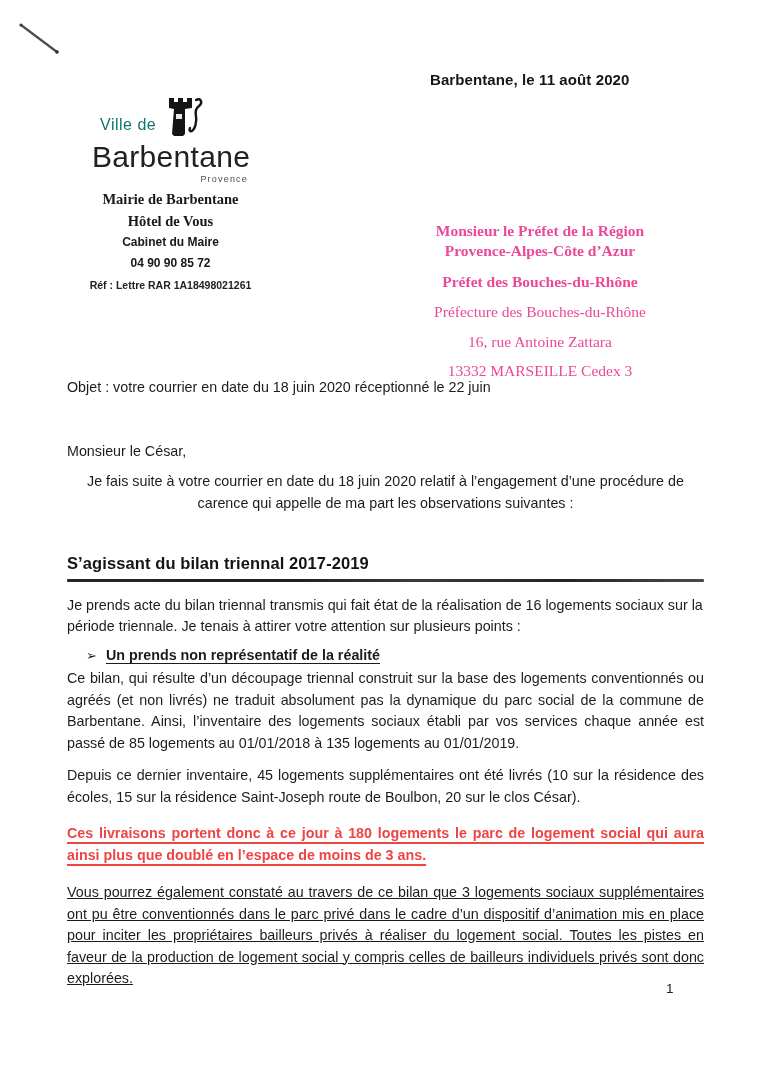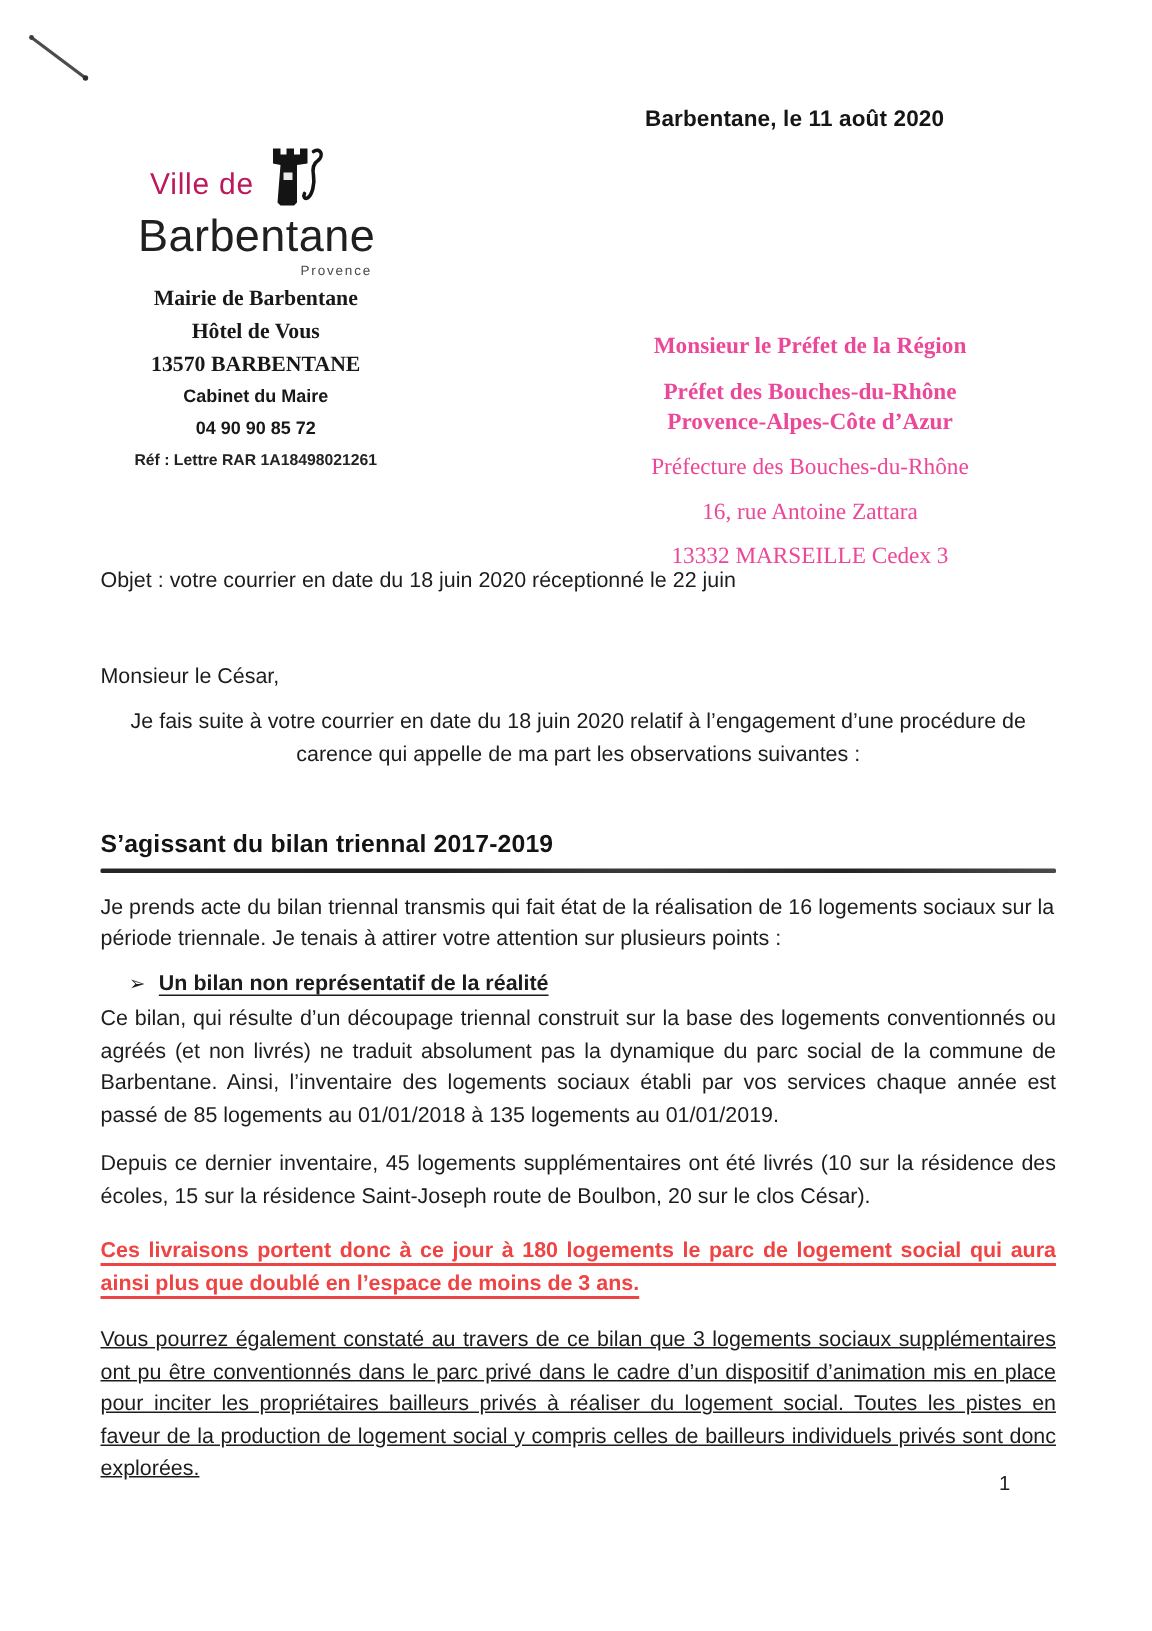--- a/index.html
+++ b/index.html
@@ -25,23 +25,23 @@
     font-size: 15px;
     font-weight: 600;
     letter-spacing: 0.1px;
     color: #161616;
   }
 
   
   .logo { position: absolute; left: 92px; top: 96px; width: 160px; }
   .logo-top { display: flex; align-items: flex-end; }
   .logo-villede {
-    font-size: 20px;
+    font-size: 16px;
     font-weight: 300;
-    color: #be185d;
+    color: #0f766e;
     letter-spacing: 0.5px;
     margin: 16px 8px 6px 8px;
   }
   .logo-icon { display: block; }
   .logo-name {
     font-size: 30px;
     font-weight: 300;
     letter-spacing: 0.3px;
     color: #202020;
     line-height: 1.02;
@@ -186,47 +186,46 @@
         <path d="M32 4 c5 -3 7 3 3 6 c-3 2 -4 5 -3 10 c1 6 -1 13 -4 15 c-2 1 -3 -1 -2 -3" fill="none" stroke="#141414" stroke-width="2.4" stroke-linecap="round"></path>
       </svg>
     </div>
     <div class="logo-name">Barbentane</div>
     <div class="logo-provence">Provence</div>
   </div>
 
   <div class="sender">
     <div class="sender-serif">Mairie de Barbentane</div>
     <div class="sender-serif">Hôtel de Vous</div>
-    <div class="sender-serif">13570 BARBENTANE</div>
     <div class="sender-sans">Cabinet du Maire</div>
     <div class="sender-sans">04 90 90 85 72</div>
     <div class="sender-ref">Réf : Lettre RAR 1A18498021261</div>
   </div>
 
   <div class="recipient">
     <div class="r bold r1">Monsieur le Préfet de la Région</div>
+    <div class="r bold r2">Provence-Alpes-Côte d’Azur</div>
     <div class="r bold r3">Préfet des Bouches-du-Rhône</div>
-    <div class="r bold r2">Provence-Alpes-Côte d’Azur</div>
     <div class="r r4">Préfecture des Bouches-du-Rhône</div>
     <div class="r r5">16, rue Antoine Zattara</div>
     <div class="r r6">13332 MARSEILLE Cedex 3</div>
   </div>
 
   <div class="body-col">
     <p class="objet">Objet : votre courrier en date du 18 juin 2020 réceptionné le 22 juin</p>
     <p class="salutation">Monsieur le César,</p>
     <p class="intro">Je fais suite à votre courrier en date du 18 juin 2020 relatif à l’engagement d’une procédure de carence qui appelle de ma part les observations suivantes :</p>
 
     <p class="section-title">S’agissant du bilan triennal 2017-2019</p>
     <div class="section-rule"></div>
 
     <p class="p1">Je prends acte du bilan triennal transmis qui fait état de la réalisation de 16 logements sociaux sur la période triennale. Je tenais à attirer votre attention sur plusieurs points :</p>
 
     <p class="bullet-line">
-      <span class="bullet-marker">➢</span><span class="bullet-title">Un bilan non représentatif de la réalité</span>
+      <span class="bullet-marker">➢</span><span class="bullet-title">Un prends non représentatif de la réalité</span>
     </p>
 
     <p class="p2">Ce bilan, qui résulte d’un découpage triennal construit sur la base des logements conventionnés ou agréés (et non livrés) ne traduit absolument pas la dynamique du parc social de la commune de Barbentane.  Ainsi, l’inventaire des logements sociaux établi par vos services chaque année est passé de 85 logements au 01/01/2018 à 135 logements au 01/01/2019.</p>
     <p class="p3">Depuis ce dernier inventaire, 45 logements supplémentaires ont été livrés (10 sur la résidence des écoles, 15 sur la résidence Saint-Joseph route de Boulbon, 20 sur le clos César).</p>
     <p class="p4">Ces livraisons  portent donc à ce jour à 180 logements le parc de logement social qui aura ainsi plus que doublé en l’espace de moins de 3 ans.</p>
     <p class="p5">Vous pourrez également constaté au travers de ce bilan que 3 logements sociaux supplémentaires ont pu être conventionnés dans le parc privé dans le cadre d’un dispositif d’animation mis en place pour inciter les propriétaires bailleurs privés à réaliser du logement social. Toutes les pistes en faveur de la production de logement social y compris celles de bailleurs individuels privés sont donc explorées.</p>
   </div>
 
   <div class="page-number">1</div>
 

